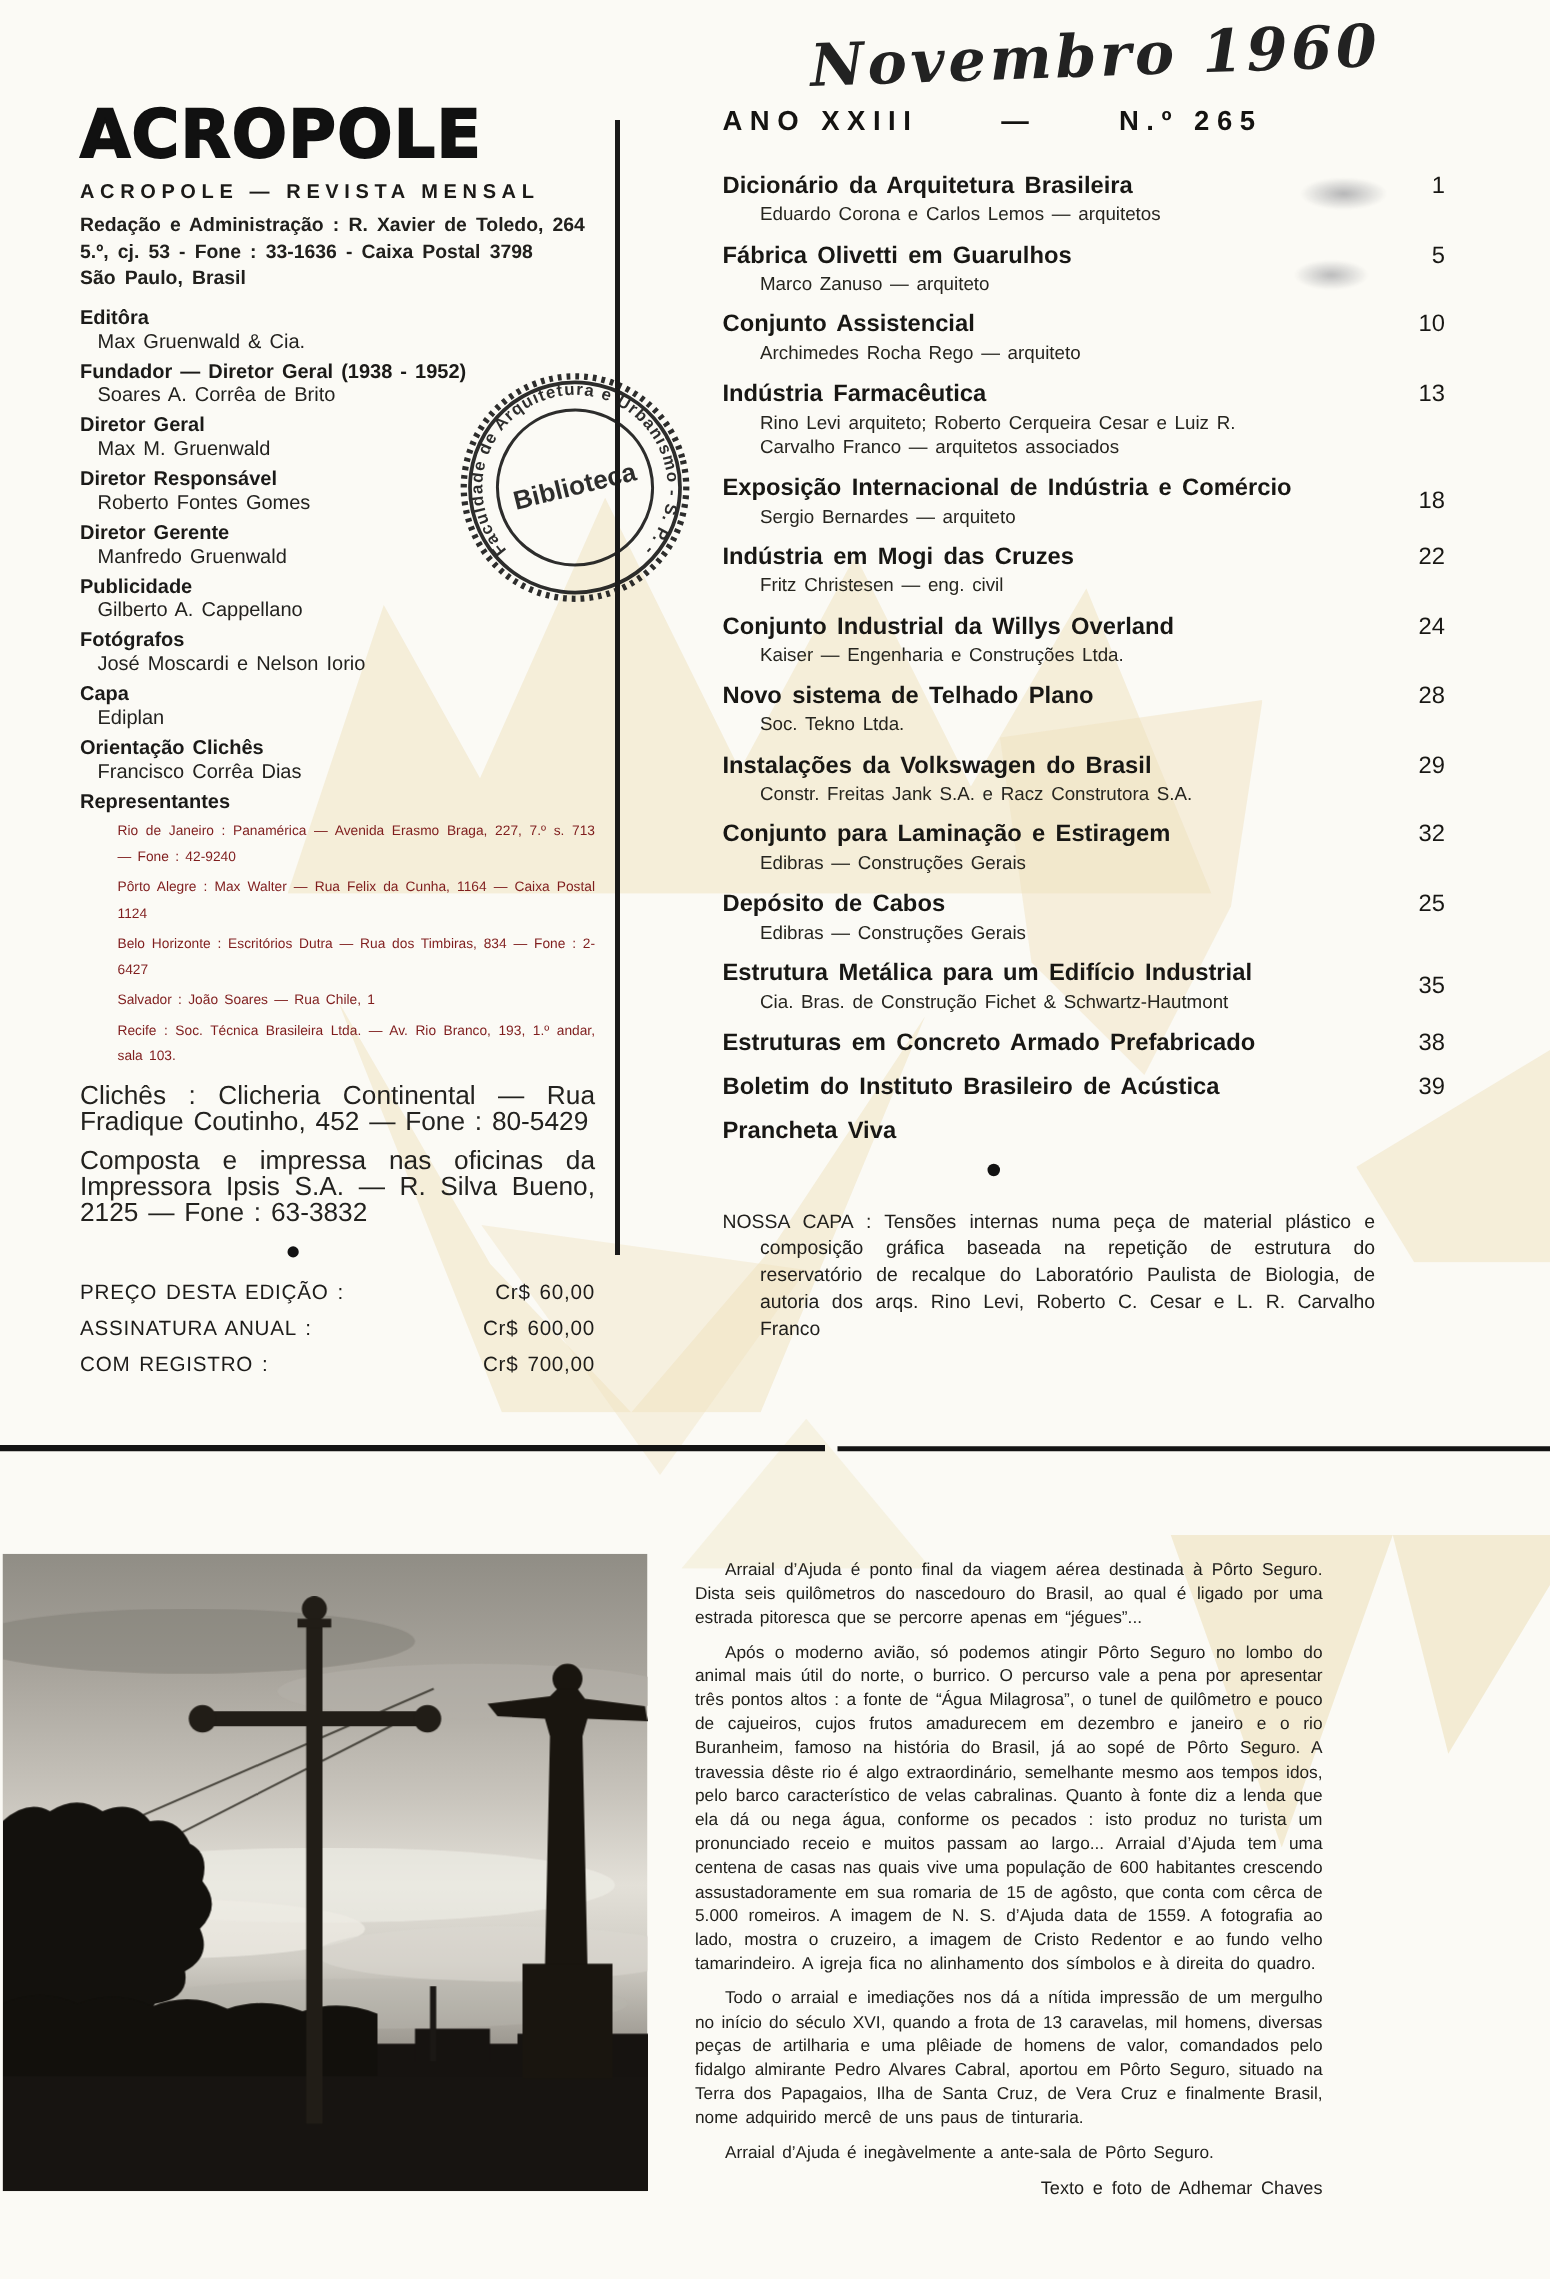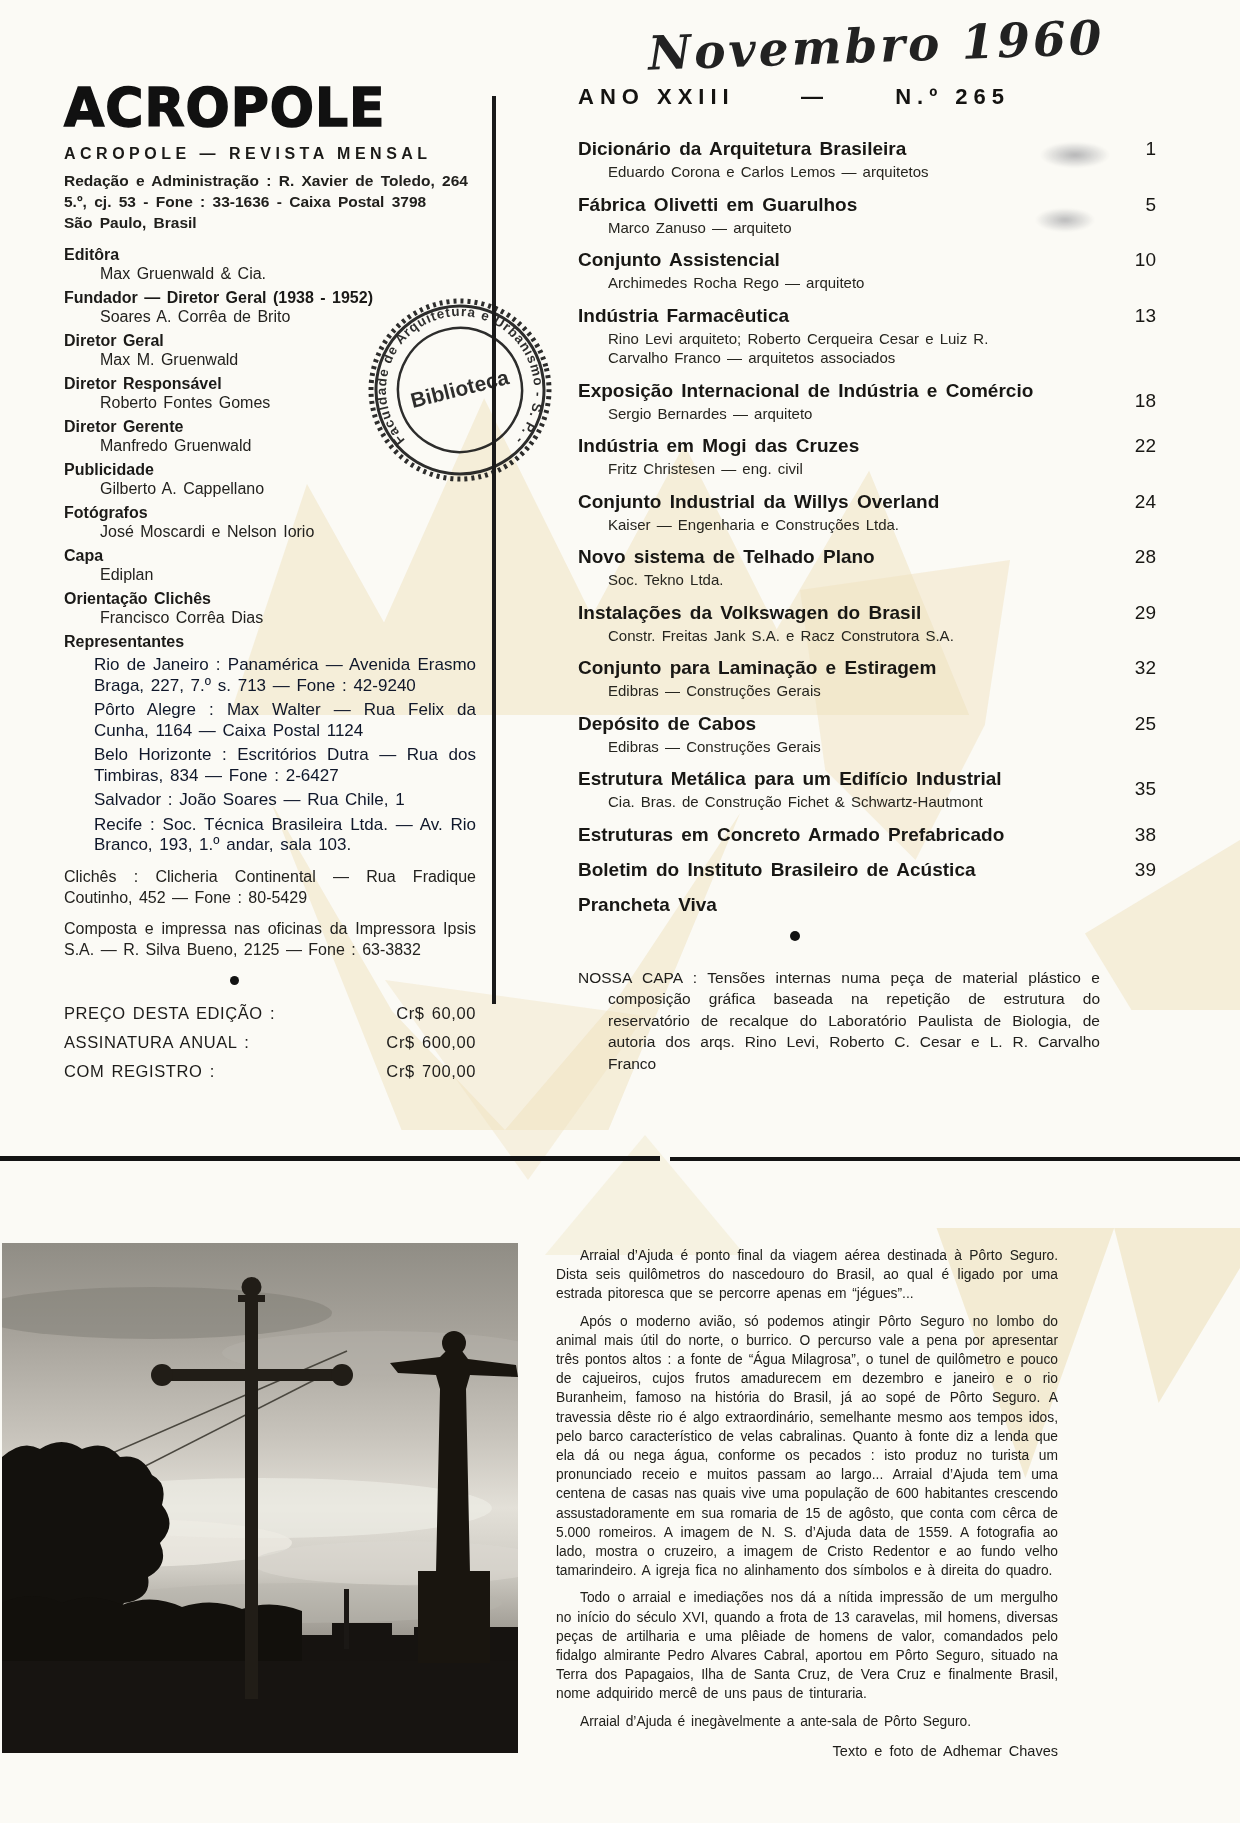--- a/index.html
+++ b/index.html
@@ -23,23 +23,23 @@
   
   .leftcol{position:absolute;left:64px;top:80px;width:412px;z-index:3;}
   .logo{
     font-family:"DejaVu Sans",sans-serif;font-weight:700;font-size:52px;line-height:56px;
     letter-spacing:1px;color:#111;-webkit-text-stroke:1.5px #111;transform:scaleY(1.02);
   }
   .revmensal{margin-top:9px;font-size:16px;font-weight:700;letter-spacing:4.5px;color:#1b1a18;}
   .addr{margin-top:7px;font-size:15.5px;line-height:21px;font-weight:700;word-spacing:3px;color:#21201d;}
   .staff{margin-top:12px;}
   .role{font-size:16px;font-weight:700;line-height:19px;margin-top:5px;word-spacing:2px;color:#1b1a18;}
-  .nm{font-size:16px;line-height:19px;margin-left:36px;word-spacing:2px;color:#23221f;}
-  .rep{font-size:17px;line-height:20.5px;margin:4px 0 0 30px;text-align:justify;word-spacing:2px;color:#0f172a;}
-  .printinfo p{margin:10px 0 0 0;font-size:16px;line-height:21px;text-align:justify;word-spacing:2px;color:#23221f;}
+  .nm{font-size:16px;line-height:19px;margin-left:14px;word-spacing:2px;color:#23221f;}
+  .rep{font-size:11px;line-height:20.5px;margin:4px 0 0 30px;text-align:justify;word-spacing:2px;color:#7f1d1d;}
+  .printinfo p{margin:10px 0 0 0;font-size:21px;line-height:21px;text-align:justify;word-spacing:2px;color:#23221f;}
   .dot1{width:9px;height:9px;border-radius:50%;background:#121212;margin:16px 0 0 166px;}
   .prices{margin-top:14px;}
   .price-row{display:flex;justify-content:space-between;font-size:16.5px;line-height:29px;letter-spacing:.6px;word-spacing:2px;color:#1d1c1a;align-items:center;}
   
   .vrule{position:absolute;left:492px;top:96px;width:4px;height:908px;background:#1a1a1a;z-index:3;}
   .hrule-l{position:absolute;left:0;top:1156px;width:660px;height:5px;background:#141414;z-index:3;}
   .hrule-r{position:absolute;left:670px;top:1157px;width:570px;height:4px;background:#141414;z-index:3;}
   
   .stamp{position:absolute;left:366px;top:296px;width:188px;height:188px;z-index:4;transform:rotate(-14deg);opacity:.92;}
   

